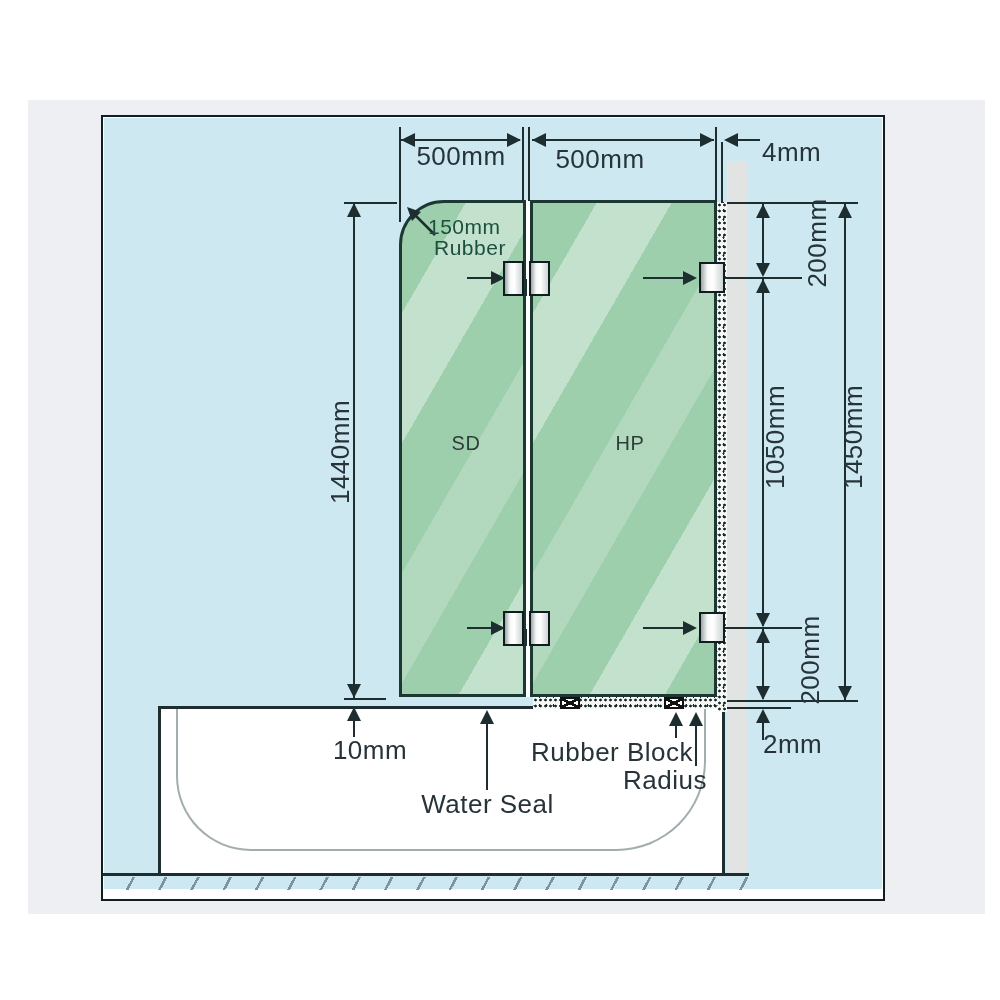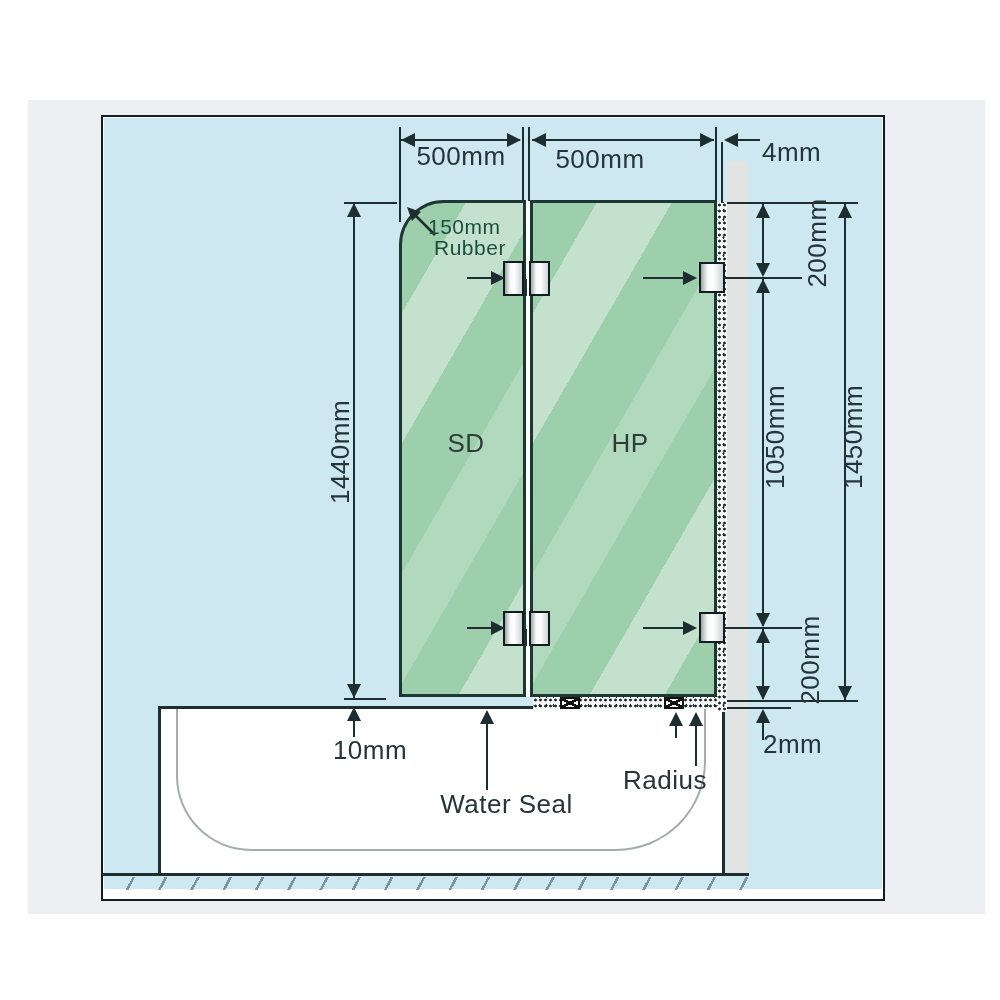--- a/index.html
+++ b/index.html
@@ -29,21 +29,21 @@
   .speckle{background-color:#f6f8f6;
      background-image:radial-gradient(#18262a 1px,transparent 1.4px),radial-gradient(#18262a .8px,transparent 1.2px);
      background-size:5px 6px,7px 9px;background-position:0 0,3px 4px;}
   .metal{box-sizing:border-box;border:2px solid #101d20;
      background:linear-gradient(90deg,#9fa6a6,#f7f9f9 30%,#ffffff 55%,#cdd3d3);}
   .rubber{box-sizing:border-box;border:2px solid #111;
      background:linear-gradient(to top right,transparent calc(50% - 1.2px),#111 calc(50% - 1.2px) calc(50% + 1.2px),transparent calc(50% + 1.2px)),
                 linear-gradient(to bottom right,transparent calc(50% - 1.2px),#111 calc(50% - 1.2px) calc(50% + 1.2px),transparent calc(50% + 1.2px)),#ffffff;}
   .rim{box-sizing:border-box;border:2px solid #a2adaf;border-top:none;border-radius:0 0 90px 75px;}
   .greennote{color:#1d4f3f;font-size:21px;line-height:21px;letter-spacing:.5px;}
-  .panel-lbl{font-size:26px;color:#2e3d3a;}
+  .panel-lbl{font-size:20px;color:#2e3d3a;}
 </style>
 </head>
 <body>
 
 <div id="canvas">
 
   <div class="abs backdrop" style="left:28px;top:100px;width:957px;height:814px"></div>
   <div class="abs frame" style="left:101px;top:115px;width:784px;height:786px"></div>
   <div class="abs bluefield" style="left:104px;top:118px;width:778px;height:771px"></div>
 
@@ -142,22 +142,23 @@
 
   <svg class="abs" style="left:403px;top:203px" width="36" height="36">
     <line x1="32" y1="32" x2="12" y2="12" stroke="#1e2d30" stroke-width="2.5"></line>
     <polygon points="4,4 18,9 9,18" fill="#1e2d30"></polygon>
   </svg>
   <div class="abs lbl greennote" style="left:428px;top:216px">150mm</div>
   <div class="abs lbl greennote" style="left:434px;top:237px">Rubber</div>
 
   <div class="vl" style="left:486px;top:712px;height:78px"></div>
   <div class="ah u" style="left:480px;top:710px"></div>
-  <div class="abs lbl ctr" style="left:434px;top:791px;width:145px">Water Seal</div>
+  <div class="abs lbl ctr" style="left:415px;top:791px;width:145px">Water Seal</div>
 
   <div class="vl" style="left:675px;top:714px;height:24px"></div>
   <div class="ah u" style="left:669px;top:712px"></div>
+  <div class="abs lbl ctr" style="left:531px;top:739px;width:156px">Rubber Block</div>
 
   <div class="vl" style="left:695px;top:714px;height:52px"></div>
   <div class="ah u" style="left:689px;top:712px"></div>
   <div class="abs lbl ctr" style="left:623px;top:767px;width:80px">Radius</div>
 
 </div>
 
 </body></html>

